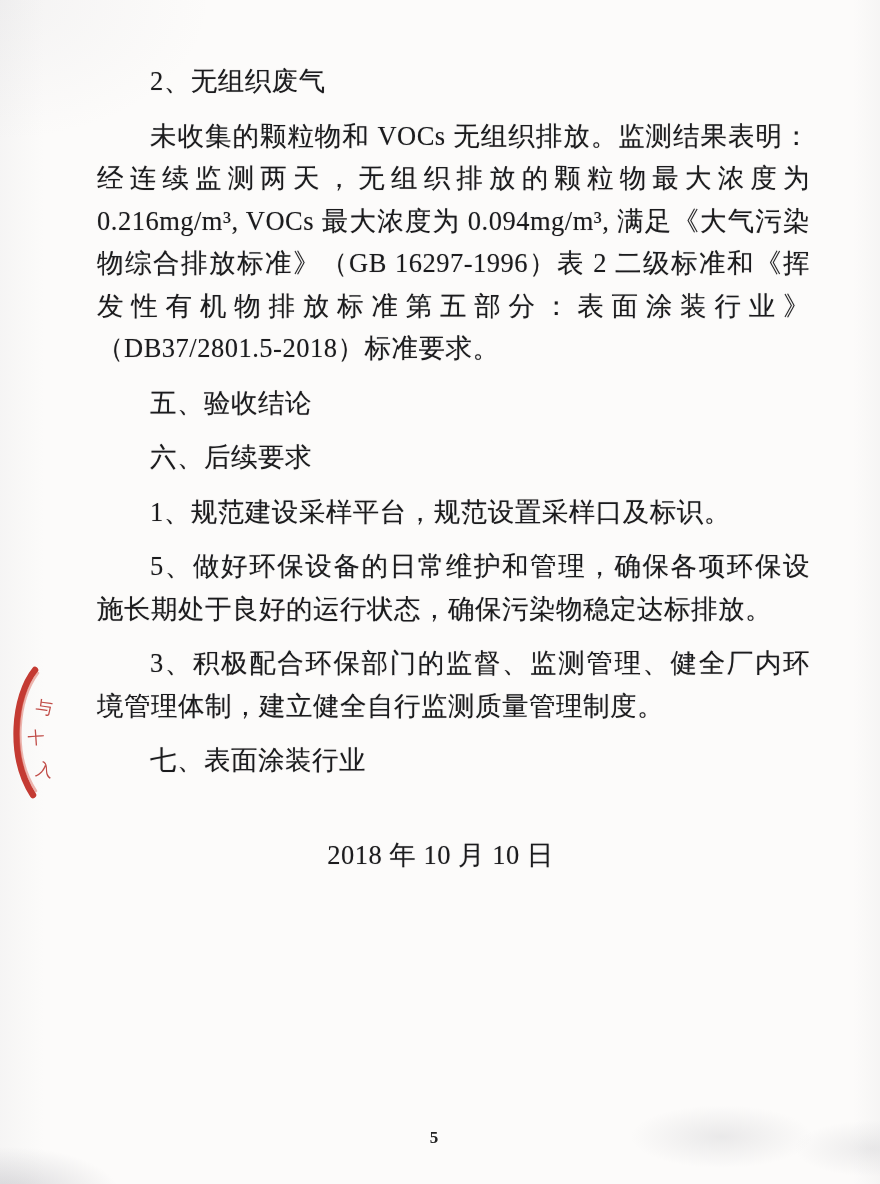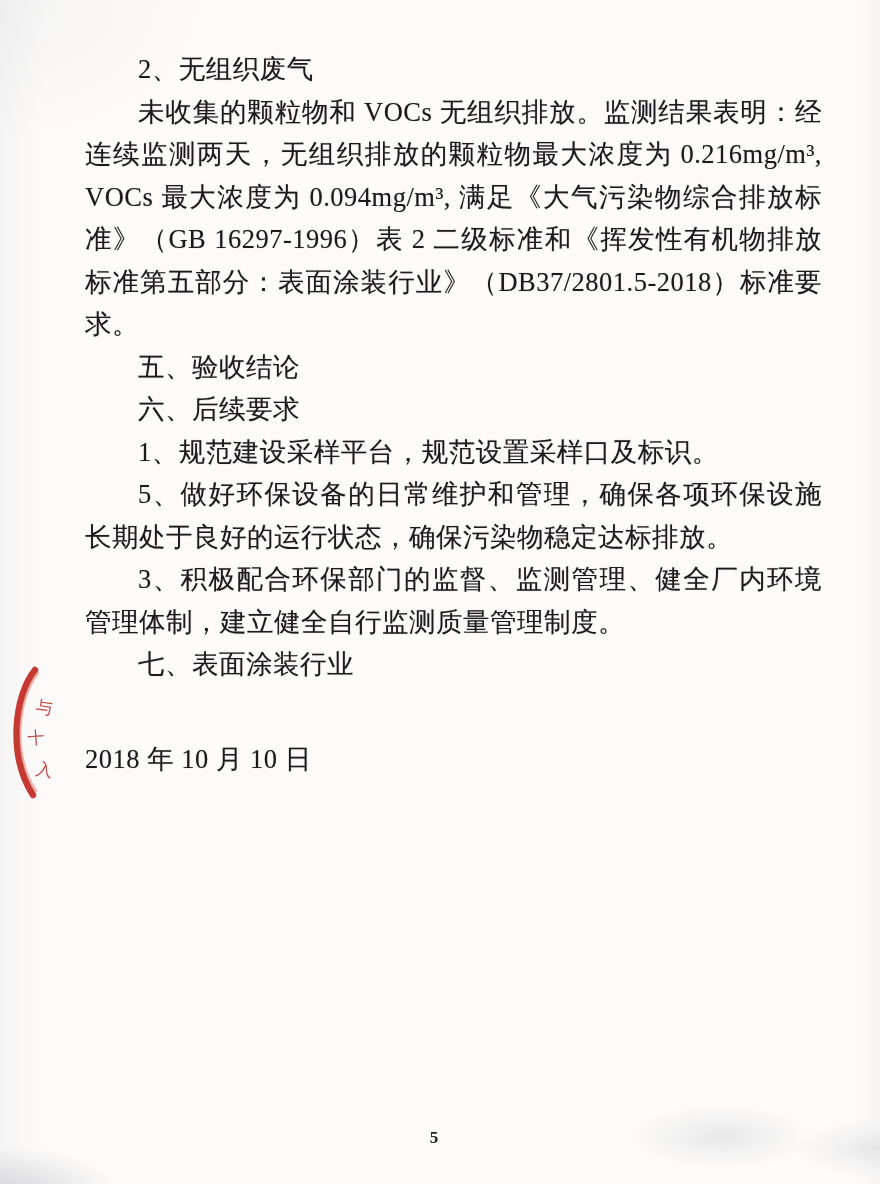--- a/index.html
+++ b/index.html
@@ -29,26 +29,26 @@
     top: 48px;
     left: 85px;
     right: 58px;
     font-size: 26.5px;
     line-height: 42.5px;
     text-align: justify;
     letter-spacing: 0.5px;
     text-shadow: 0 0 1px rgba(27,27,29,0.35);
   }
   .para {
-    margin: 0;
+    margin: 12px;
     text-indent: 2em;
   }
   .date-line {
     margin: 52px 0 0 0;
-    text-align: left;
+    text-align: center;
     padding-right: 26px;
     text-indent: 0;
     font-family: Liberation Serif, serif;
   }
   .page-number {
     position: absolute;
     top: 1128px;
     left: 0;
     width: 868px;
     text-align: center;

